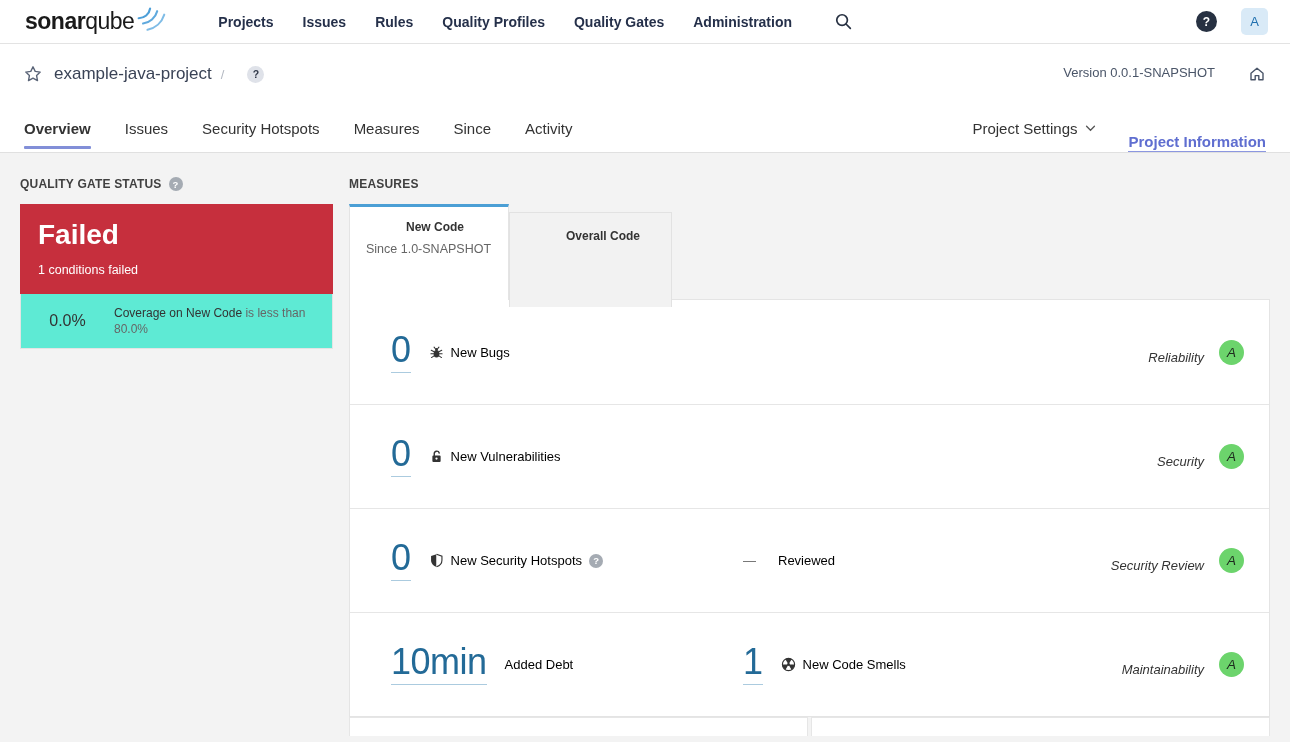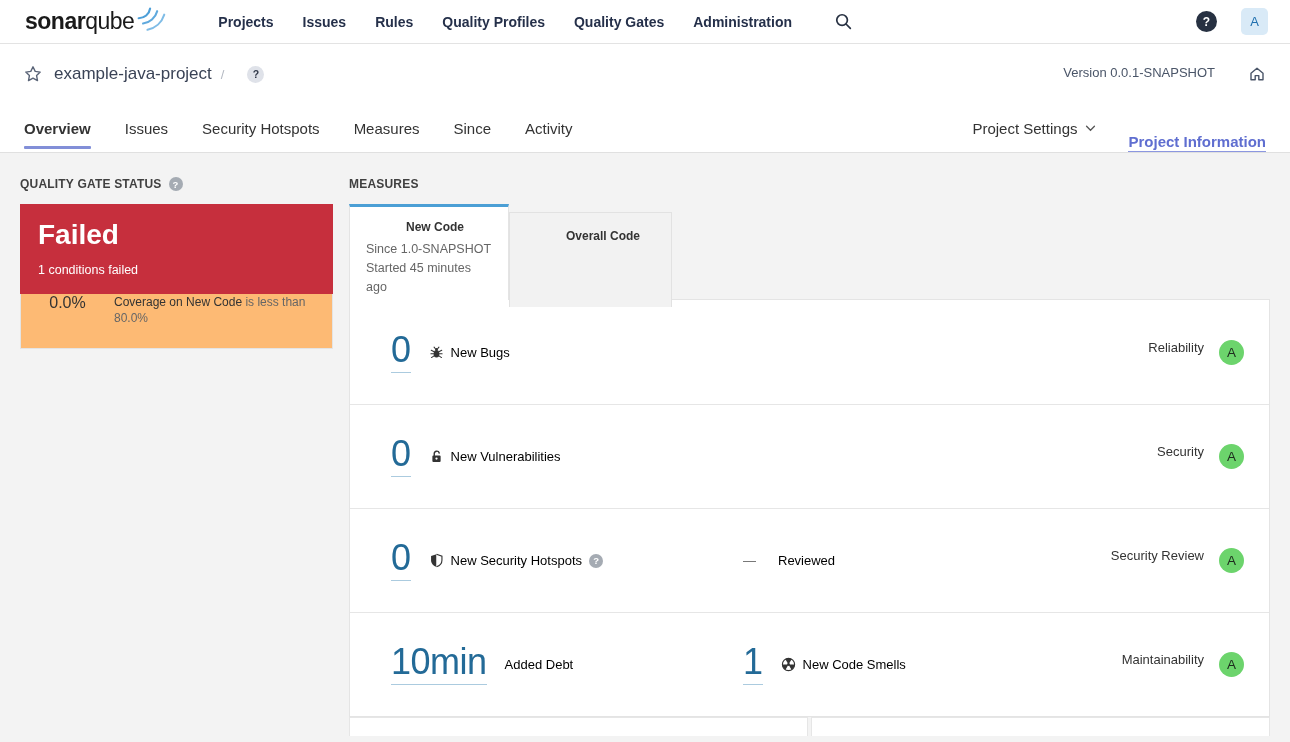--- a/index.html
+++ b/index.html
@@ -58,22 +58,22 @@
   .section-title { position:absolute; top:24px; display:flex; align-items:center; gap:7px;
                    font-size:12px; font-weight:700; color:#404040; letter-spacing:.2px; }
   .help-dot { width:14px; height:14px; border-radius:50%; background:#a5abb3; color:#fff;
               font-size:9.5px; font-weight:700; display:flex; align-items:center; justify-content:center; cursor:pointer; }
 
   .left-col { position:absolute; left:20px; top:0; width:313px; }
   .qg-card { position:absolute; top:51px; left:0; width:313px; }
   .qg-banner { height:90px; background:#c62f3d; color:#fff; padding:17px 18px; }
   .qg-status { font-size:28px; font-weight:700; line-height:28px; }
   .qg-summary { font-size:12.5px; margin-top:14px; }
-  .qg-condition { background:#fdba74; border:1px solid #e4e4e4; border-top:none; height:55px;
-                  display:flex; align-items:flex-start; }
+  .qg-condition { background:#5eead4; border:1px solid #e4e4e4; border-top:none; height:55px;
+                  display:flex; align-items:center; }
   .qg-cond-value { width:93px; text-align:center; font-size:16px; color:#333; cursor:pointer; }
   .qg-cond-text { flex:1; font-size:12px; line-height:16px; color:#666; padding-right:14px; }
   .qg-cond-metric { color:#333; }
 
   .right-col { position:absolute; left:349px; top:0; width:921px; }
   .mtab-new { position:absolute; left:0; top:51px; width:160px; height:96px; background:#fff;
               border-top:3px solid #4b9fd5; border-left:1px solid #e4e4e4; border-right:1px solid #e4e4e4;
               padding:13px 16px; z-index:2; cursor:pointer; }
   .mtab-overall { position:absolute; left:160px; top:51px; width:163px; height:95px;
                   background:#f2f2f2; border:1px solid #e2e2e2; border-bottom:none;
@@ -87,21 +87,21 @@
   .mrow + .mrow { border-top:1px solid #e6e6e6; }
   .measure { display:flex; align-items:center; }
   .measure--primary { width:352px; flex-shrink:0; }
   .big-num { font-size:36px; font-weight:400; color:#236a97; line-height:1;
              border-bottom:1px solid #abcbdf; padding-bottom:4px; margin-right:18px;
              text-decoration:none; cursor:pointer; letter-spacing:-0.5px; }
   .m-icon { display:flex; margin-right:7px; }
   .m-label { font-size:13px; color:#000000; white-space:nowrap; }
   .m-help { margin-left:7px; }
   .dash { font-size:13px; color:#666; margin-right:22px; }
-  .row-right { margin-left:auto; display:flex; align-items:flex-start; gap:15px; }
+  .row-right { margin-left:auto; display:flex; align-items:flex-end; gap:15px;font-style:italic; }
   .cat-label { font-size:13px; color:#333; }
   .rating-badge { width:25px; height:25px; border-radius:50%; background:#6cd46c; color:#1e2b1e;
                   font-size:13.5px; font-weight:500; display:flex; align-items:center; justify-content:center;
                   cursor:pointer; }
 
   .stub { position:absolute; top:564px; height:19px; background:#fff; border:1px solid #e6e6e6; border-bottom:none; }
   .stub-left { left:0; width:459px; }
   .stub-right { left:462px; width:459px; }
 </style>
 </head>
@@ -198,21 +198,20 @@
 
   <div class="right-col">
     <div class="section-title" style="left:0">
       <span>MEASURES</span>
     </div>
 
     <div class="mtab-new">
       <div class="mtab-label">New Code</div>
       <div class="mtab-sub">
         <div>Since 1.0-SNAPSHOT</div>
-        <div>Started 45 minutes ago</div>
       </div>
     </div>
     <div class="mtab-overall">
       <div class="mtab-label">Overall Code</div>
     </div>
 
     <div class="mpanel">
 
       <div class="mrow">
         <div class="measure measure--primary">

